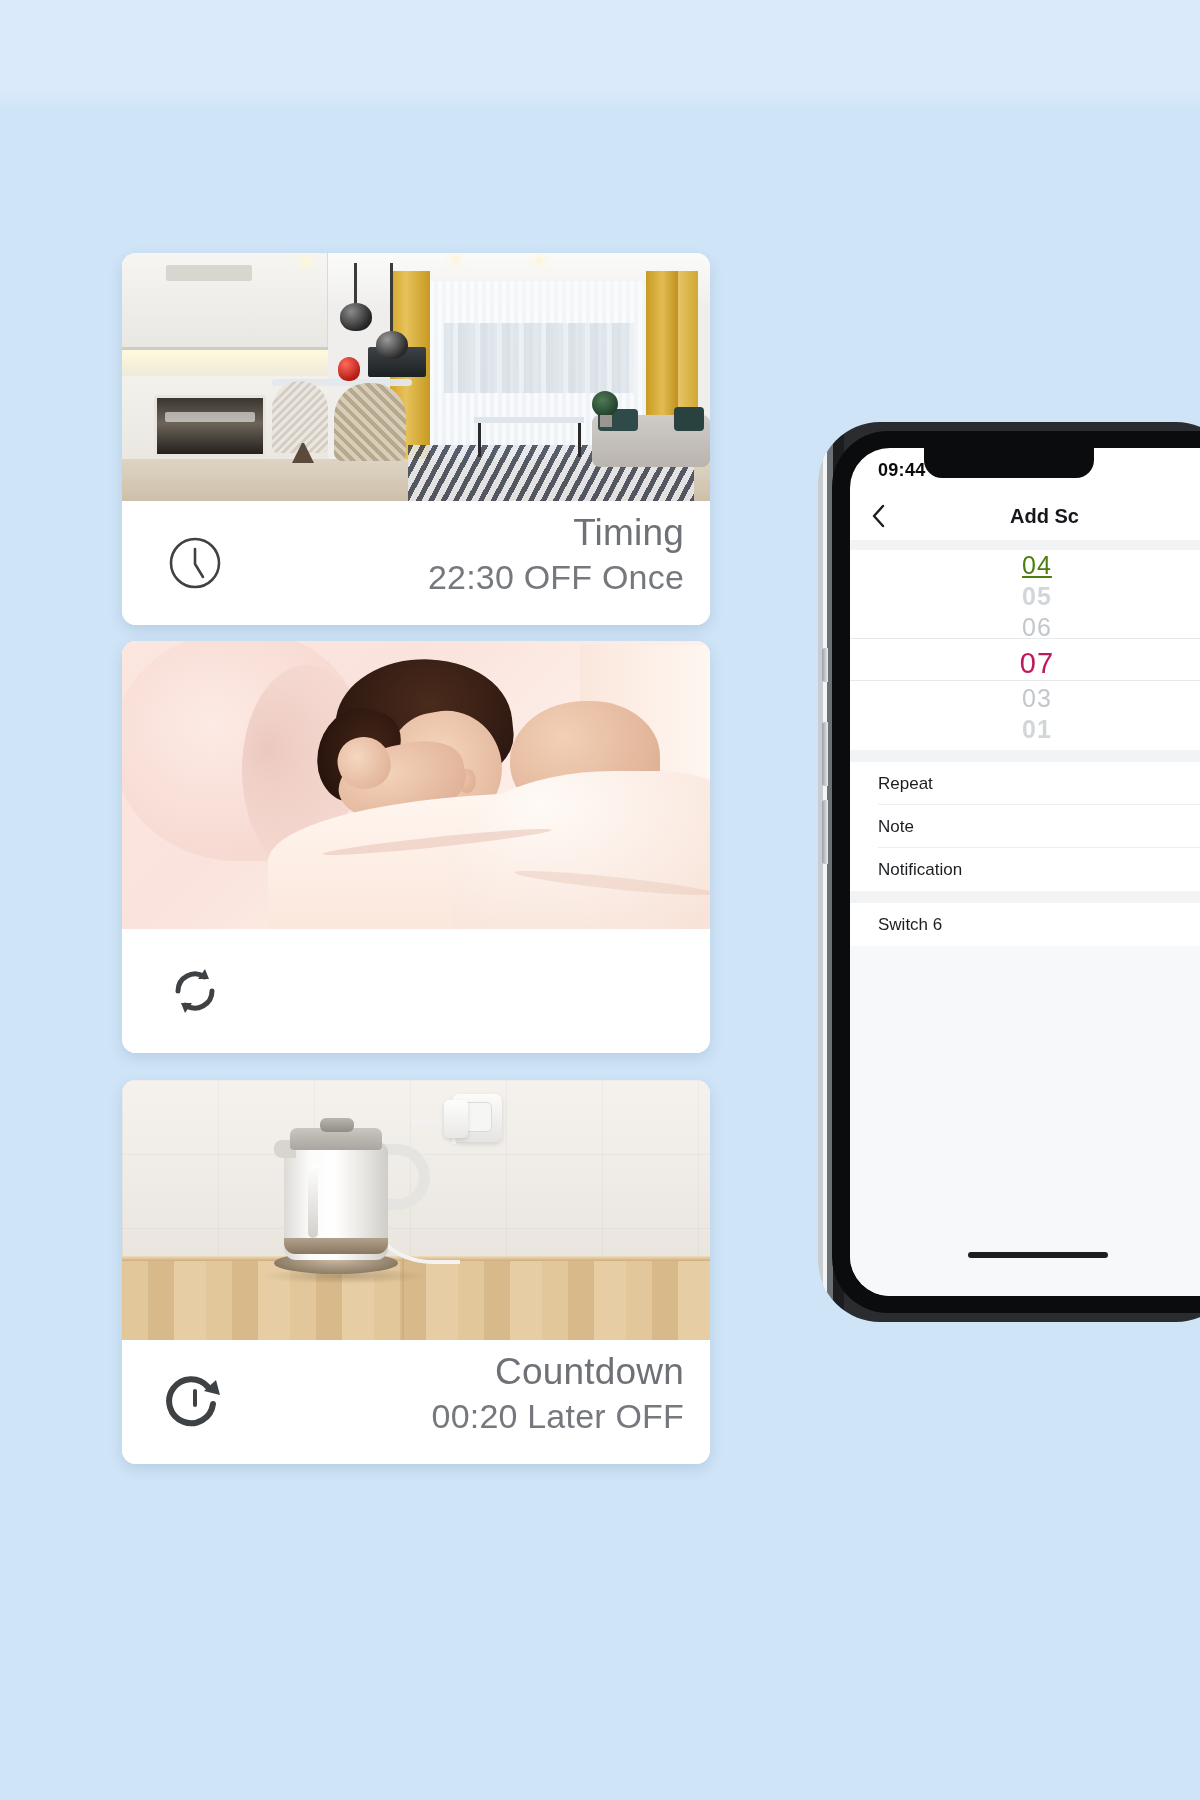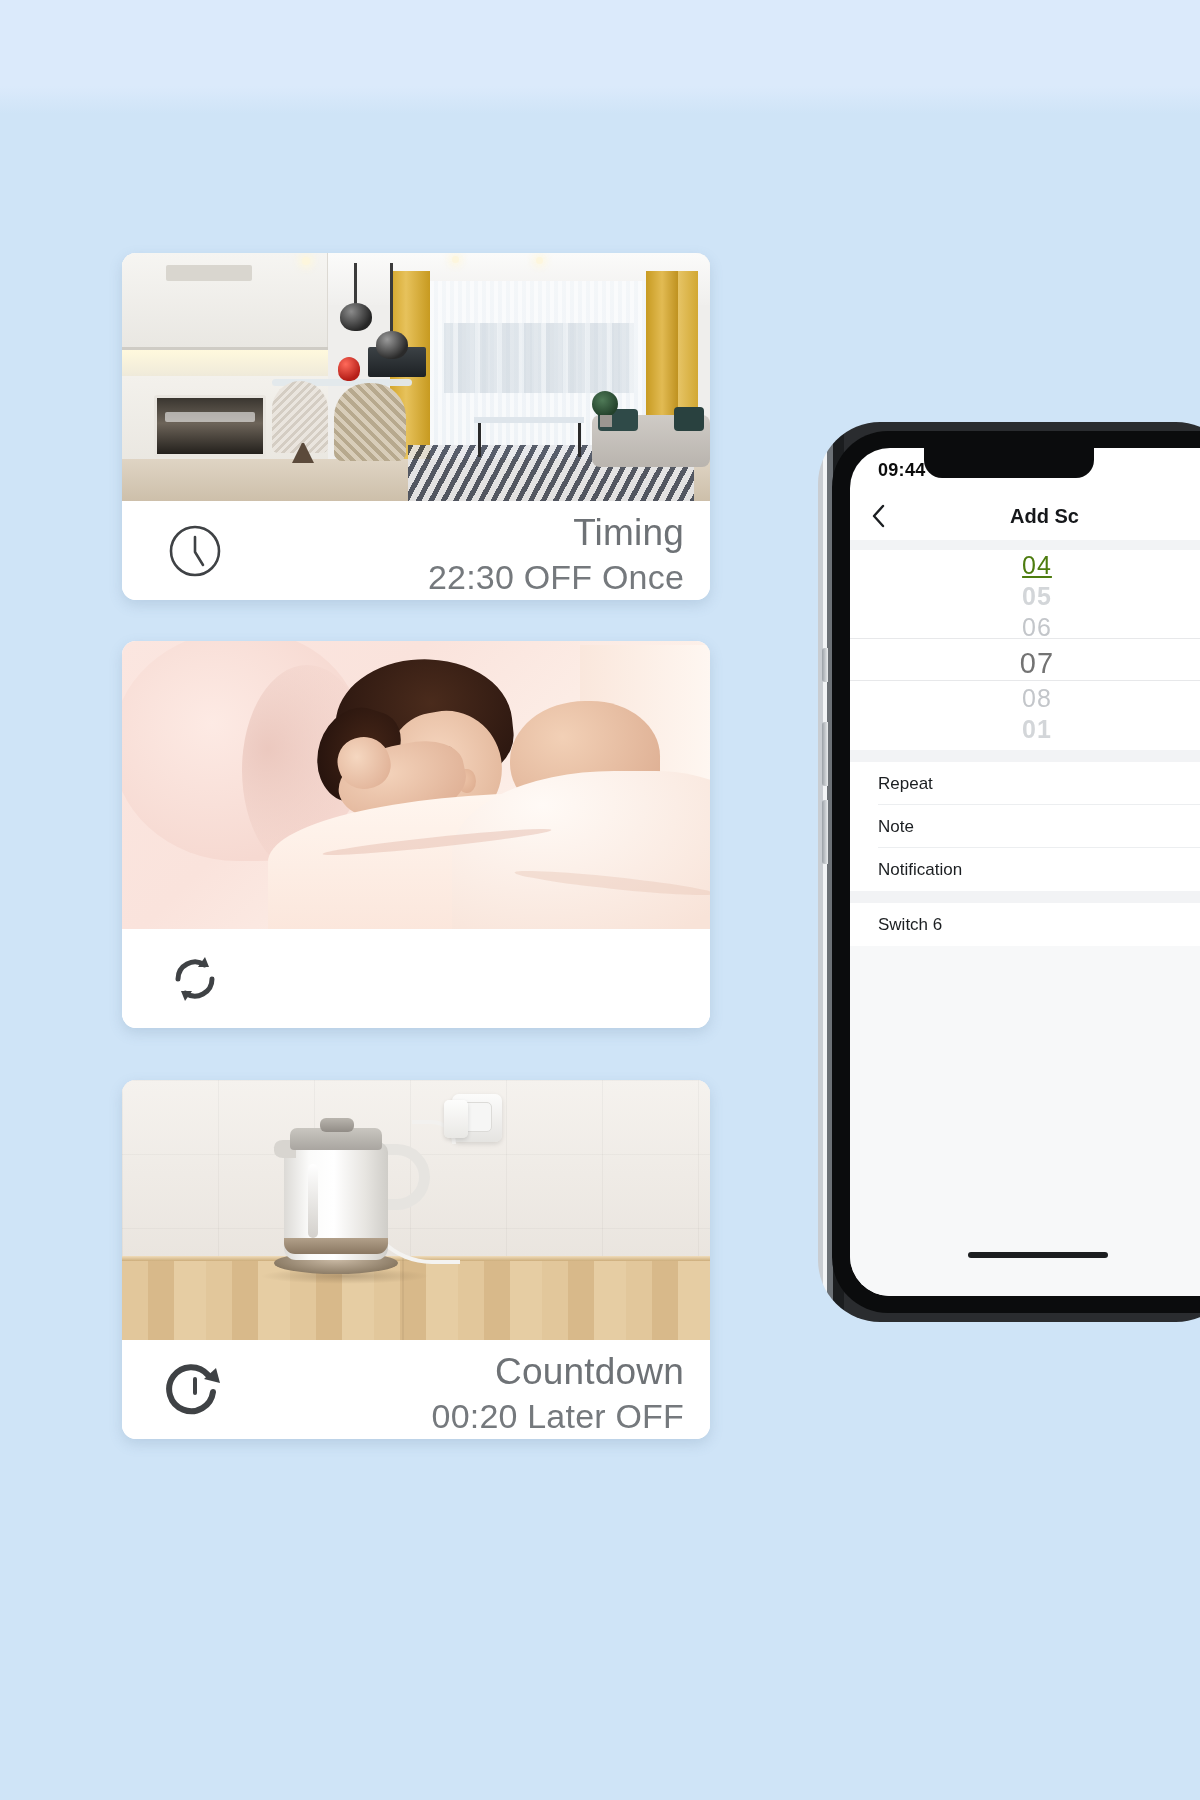--- a/index.html
+++ b/index.html
@@ -27,21 +27,21 @@
     position: absolute;
     width: 588px;
     background: #ffffff;
     border-radius: 14px;
     box-shadow: 0 5px 14px rgba(90,120,150,0.20);
     overflow: hidden;
   }
   .card-photo { position: relative; width: 100%; overflow: hidden; }
   .card-row {
     position: relative;
-    height: 99px;
+    height: 124px;
     background: #fff;
   }
   .card-icon {
     position: absolute; left: 42px; top: 50%;
     transform: translateY(-50%);
     width: 62px; height: 62px;
   }
   .card-icon svg { display: block; width: 62px; height: 62px; }
   .card-text {
     position: absolute; right: 26px; top: 10px;
@@ -300,21 +300,21 @@
   }
   #nav-div { height: 10px; background: #f2f3f5; }
 
   
   #picker { position: relative; height: 200px; background:#fff; overflow:hidden; }
   #picker-col { position:absolute; left:122px; width:130px; top:0;
     display:flex; flex-direction:column; align-items:center; }
   .pk { font-size: 25px; color:#c3c6ca; height: 31px; line-height: 31px; letter-spacing: 1px;}
   .pk.dim  { color:#d3d6d9;font-weight:bold; }
   .pk.dim2 { color:#4d7c0f;text-decoration:underline; }
-  .pk.sel  { color:#737373; font-size: 29px; height: 40px; line-height: 40px; font-weight: normal;}
+  .pk.sel  { color:#be185d; font-size: 29px; height: 40px; line-height: 40px; font-weight: normal;}
   #pk-line-top { position:absolute; left:0; right:0; top:88px; height:1px; background:#e7e8ea; }
   #pk-line-bot { position:absolute; left:0; right:0; top:130px; height:1px; background:#e7e8ea; }
 
   #picker-gap { height: 12px; background:#f2f3f5; }
 
   
   .row {
     position: relative; height: 43px; background:#fff;
     display:flex; align-items:center; padding-left: 28px;
   }
@@ -496,21 +496,21 @@
           <span id="nav-title">Add Sc</span>
         </div>
         <div id="nav-div"></div>
 
         <div id="picker">
           <div id="picker-col">
             <div class="pk dim2">04</div>
             <div class="pk dim">05</div>
             <div class="pk">06</div>
             <div class="pk sel">07</div>
-            <div class="pk">08</div>
+            <div class="pk">03</div>
             <div class="pk dim">01</div>
             <div class="pk dim2">10</div>
           </div>
           <div id="pk-line-top"></div>
           <div id="pk-line-bot"></div>
         </div>
 
         <div id="picker-gap"></div>
 
         <div class="row">

